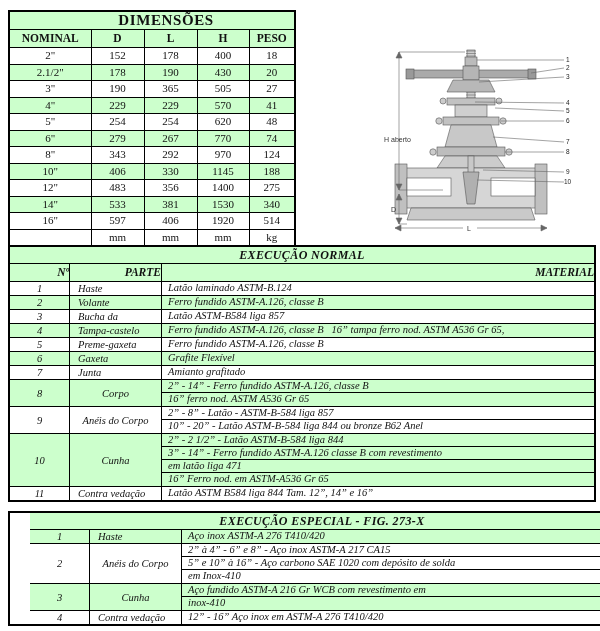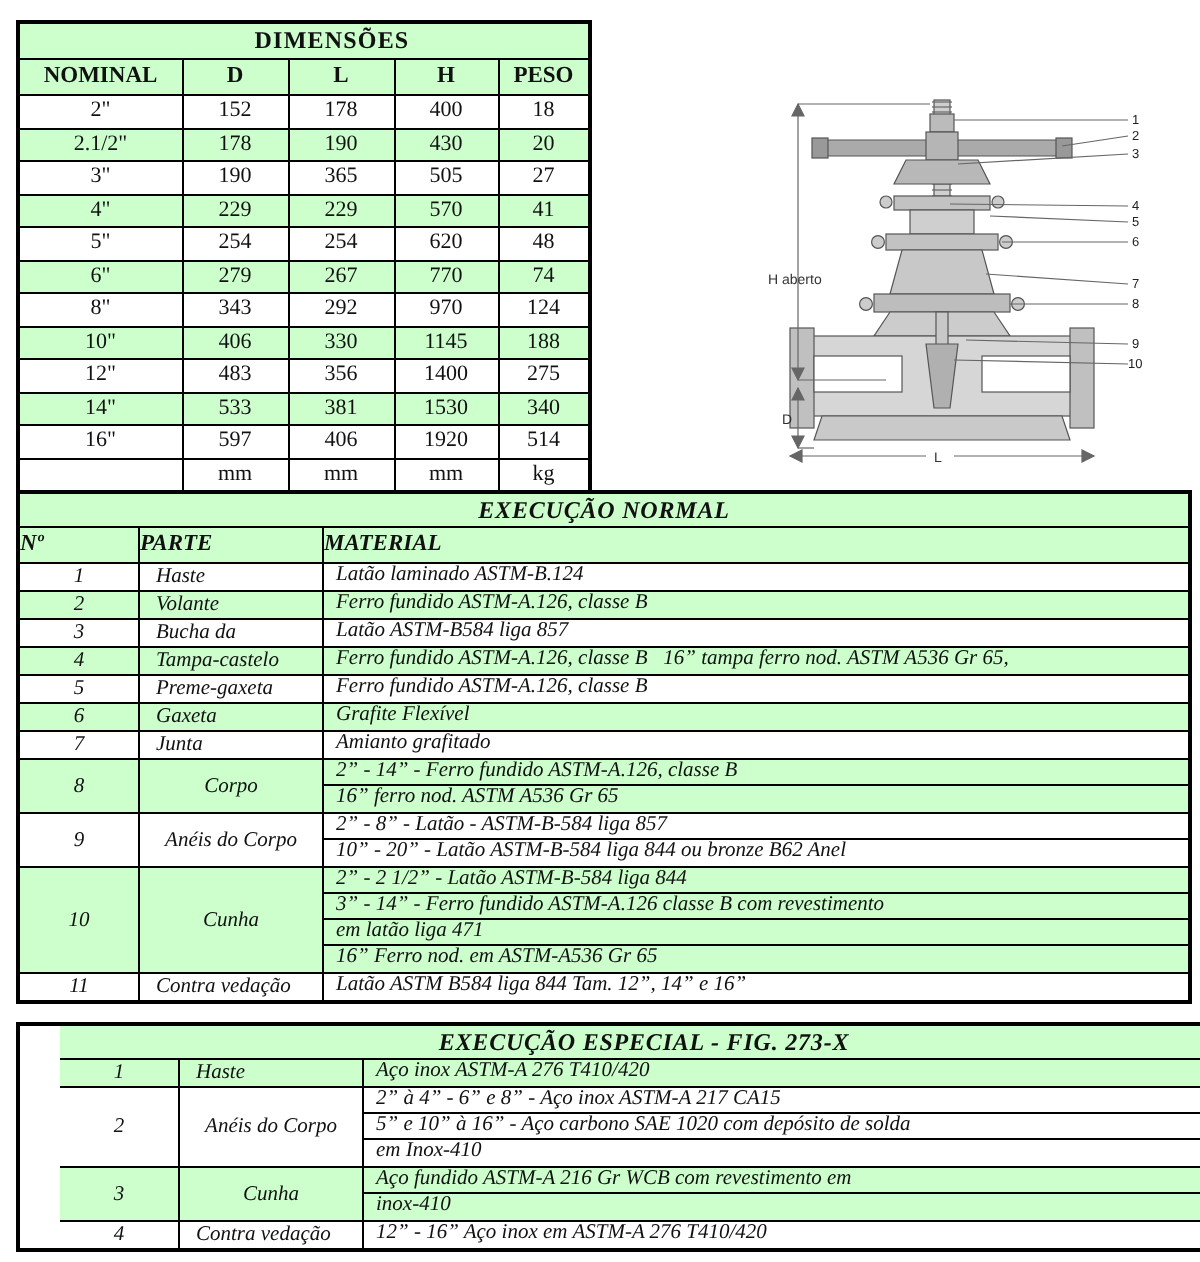--- a/index.html
+++ b/index.html
@@ -4,42 +4,42 @@
 <style>
   html,body{margin:0;padding:0;background:#fff;}
   .page{position:relative;width:600px;height:631px;background:#ffffff;
         font-family:"Liberation Serif",serif;color:#111;overflow:hidden;}
 
   
   .dim-wrap{position:absolute;left:8px;top:10px;width:288px;}
   table.dimtbl{border-collapse:collapse;width:100%;border:2px solid #000;}
   .dimtbl th,.dimtbl td{border:1px solid #000;text-align:center;padding:0;
         font-size:11px;height:15.5px;line-height:13px;}
-  .dimtbl .t-title th{background:#ccffcc;font-size:12px;font-weight:bold;
+  .dimtbl .t-title th{background:#ccffcc;font-size:15px;font-weight:bold;
         height:17px;letter-spacing:.6px;padding-left:28px;}
   .dimtbl .t-cols th{background:#ccffcc;font-weight:bold;font-size:11.5px;height:17px;}
   .dimtbl tbody tr.shaded{background:#ccffcc;}
 
   
   .title-block{position:absolute;left:298px;top:8px;width:296px;text-align:center;
         font-family:"Liberation Sans",sans-serif;}
   .title-block .main{font-size:11.5px;letter-spacing:1px;color:#222;font-weight:500;}
   .title-block .sub{font-size:8.5px;letter-spacing:.6px;color:#444;margin-top:3px;}
 
   
   .drawing{position:absolute;left:383px;top:42px;width:210px;height:196px;}
 
   
   .mtable{position:absolute;left:8px;width:584px;border:2px solid #000;background:#fff;font-style:italic;}
   #normal-table{top:245px;}
   #especial-table{top:511px;padding-left:20px;}
   .tbl-title{background:#ccffcc;border-bottom:1px solid #000;font-weight:bold;
         font-size:12px;height:16px;line-height:16px;text-align:center;letter-spacing:.4px;}
   .tbl-cols{display:flex;background:#ccffcc;border-bottom:1px solid #000;
-        font-weight:bold;font-size:11.5px;height:17px;line-height:17px;text-align:left;}
+        font-weight:bold;font-size:11.5px;height:17px;line-height:17px;text-align:right;}
   .c-num{width:60px;border-right:1px solid #000;box-sizing:border-box;}
   .c-part{width:92px;border-right:1px solid #000;box-sizing:border-box;}
   .c-mat{flex:1;}
   .m-row{display:flex;border-bottom:1px solid #000;}
   .m-row:last-child{border-bottom:none;}
   .m-row.shaded{background:#ccffcc;}
   .m-num{width:60px;border-right:1px solid #000;display:flex;align-items:center;
         justify-content:center;font-size:10.5px;box-sizing:border-box;}
   .m-part{width:92px;border-right:1px solid #000;display:flex;align-items:center;
         font-size:10.5px;padding-left:8px;box-sizing:border-box;white-space:nowrap;}

